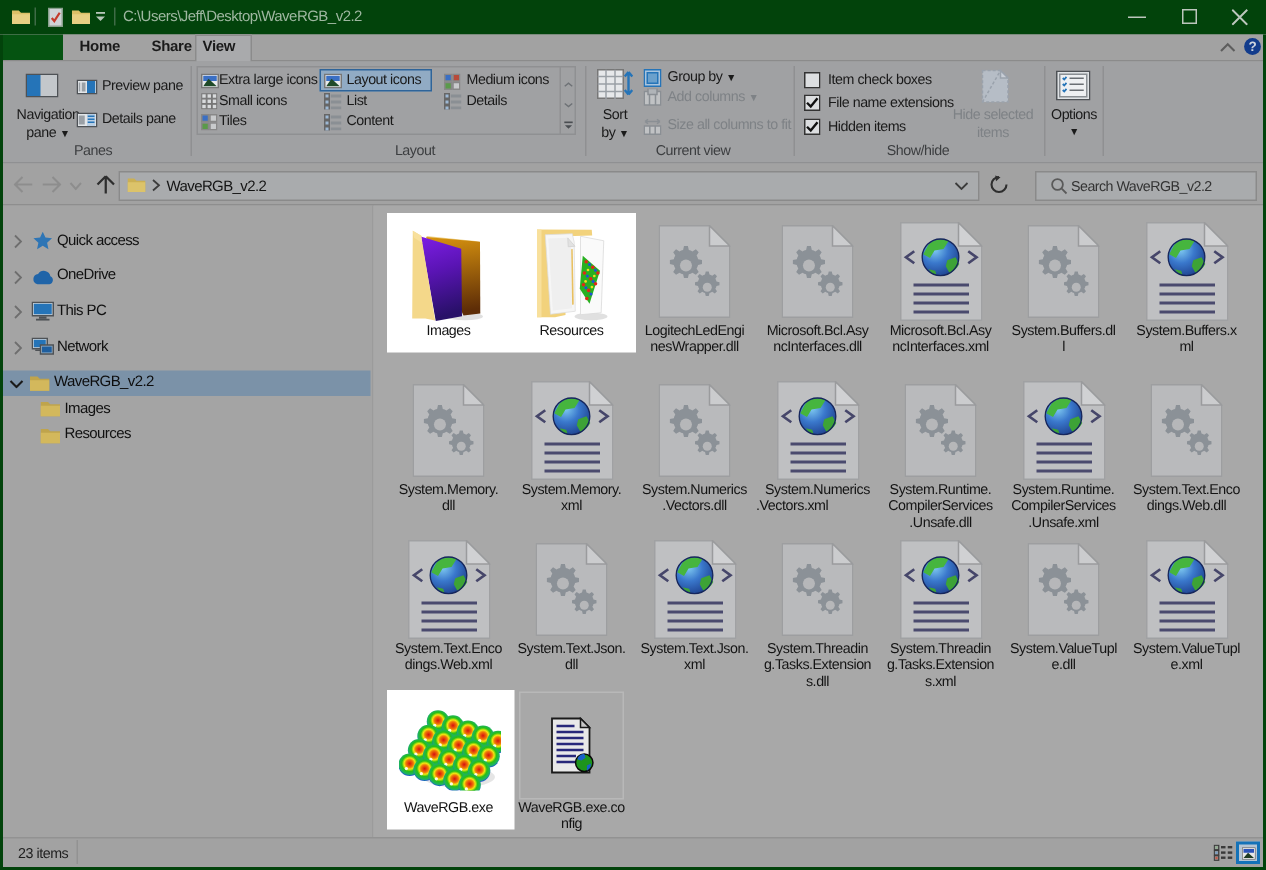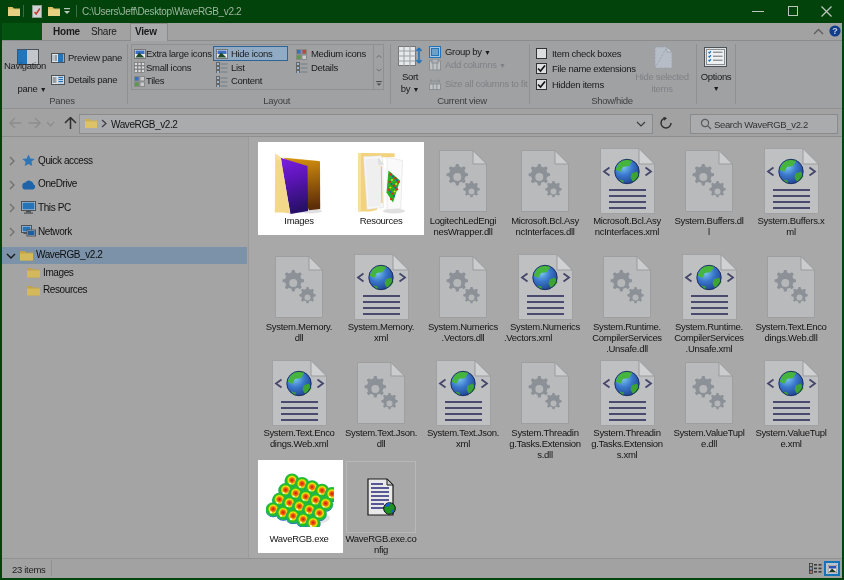--- a/index.html
+++ b/index.html
@@ -29,41 +29,41 @@
 <div class="t" style="left:82px;top:6px;font-size:10px;letter-spacing:-0.35px;color:#9fb7a1;">C:\Users\Jeff\Desktop\WaveRGB_v2.2</div>
 <div class="abs" style="left:752px;top:11px;width:12px;height:1px;background:#bcc6bd;"></div>
 <div class="abs" style="left:788px;top:6px;width:10px;height:10px;border:1px solid #bcc6bd;"></div>
 <svg class="abs" style="left:821px;top:6px" width="11" height="11" viewBox="0 0 11 11">
 <path d="M0.5 0.5 L10.5 10.5 M10.5 0.5 L0.5 10.5" stroke="#bcc6bd" stroke-width="1.3"></path>
 </svg>
 <div class="abs" style="left:0;top:23px;width:844px;height:17px;background:#a2a2a2;border-bottom:1px solid #8b8b8b;height:18px;"></div>
 <div class="abs" style="left:2px;top:23px;width:40px;height:17px;background:#055311;"></div>
 <div class="t" style="left:17px;top:26px;font-size:10px;font-weight:bold;letter-spacing:-0.2px;color:#0d1f0d;margin-top:28px;">File</div>
 <div class="t" style="left:53px;top:26px;font-size:10px;font-weight:bold;letter-spacing:-0.2px;color:#1a1a1a;">Home</div>
-<div class="t" style="left:91px;top:26px;font-size:10px;font-weight:normal;letter-spacing:-0.2px;color:#1a1a1a;">Share</div>
+<div class="t" style="left:101px;top:26px;font-size:10px;font-weight:bold;letter-spacing:-0.2px;color:#1a1a1a;">Share</div>
 <div class="abs" style="left:130px;top:23px;width:38px;height:18px;background:#a9aaac;border:1px solid #8b8b8b;border-bottom:none;"></div>
 <div class="t" style="left:135px;top:26px;font-size:10px;font-weight:bold;letter-spacing:-0.2px;color:#1a1a1a;">View</div>
 <svg class="abs" style="left:813px;top:28px" width="11" height="7" viewBox="0 0 11 7">
 <path d="M1 6 L5.5 1.5 L10 6" stroke="#5d5d5d" stroke-width="1.4" fill="none"></path>
 </svg>
 <svg class="abs" style="left:829px;top:25px" width="12" height="12" viewBox="0 0 12 12">
 <circle cx="6" cy="6" r="5.6" fill="#123c8c"></circle>
 <text x="6" y="9" font-size="9" font-weight="bold" fill="#cdd4de" text-anchor="middle" font-family="Liberation Sans">?</text>
 </svg>
 <div class="abs" style="left:2px;top:41px;width:840px;height:68px;background:#a0a1a3;border-bottom:1px solid #8f9092;"></div>
 <div class="abs" style="left:127px;top:44px;width:1px;height:60px;background:#8f9092;"></div>
 <div class="abs" style="left:390px;top:44px;width:1px;height:60px;background:#8f9092;"></div>
 <div class="abs" style="left:529px;top:44px;width:1px;height:60px;background:#8f9092;"></div>
 <div class="abs" style="left:696px;top:44px;width:1px;height:60px;background:#8f9092;"></div>
 <div class="abs" style="left:735px;top:44px;width:1px;height:60px;background:#8f9092;"></div>
 <svg class="abs" style="left:17px;top:49px" width="22" height="16" viewBox="0 0 22 16">
 <rect x="0.5" y="0.5" width="21" height="15" fill="#c3c7cb" stroke="#4e5256"></rect>
 <rect x="1" y="1" width="9" height="14" fill="#2574b8"></rect>
 </svg>
-<div class="t" style="left:4px;top:60px;width:56px;text-align:left;font-size:9.5px;color:#1a1a1a;">Navigation</div>
+<div class="t" style="left:4px;top:71px;width:56px;text-align:center;font-size:9.5px;color:#1a1a1a;">Navigation</div>
 <div class="t" style="left:4px;top:83px;width:56px;text-align:center;font-size:9.5px;color:#1a1a1a;">pane <span style="font-size:7px;">▼</span></div>
 <svg class="abs" style="left:51px;top:53px" width="14" height="10" viewBox="0 0 14 10">
 <rect x="0.5" y="0.5" width="13" height="9" fill="#e3e6e9" stroke="#4e5256"></rect>
     <rect x="7" y="1" width="5.5" height="8" fill="#2574b8"></rect>
     <rect x="1.5" y="2" width="1" height="6" fill="#9aa0a6"></rect>
     <rect x="3.5" y="2" width="2.5" height="6" fill="#9aa0a6"></rect>
   </svg>
 <div class="t" style="left:68px;top:52px;font-size:9.5px;color:#1a1a1a;">Preview pane</div>
 <svg class="abs" style="left:51px;top:75px" width="14" height="10" viewBox="0 0 14 10">
 <rect x="0.5" y="0.5" width="13" height="9" fill="#e3e6e9" stroke="#4e5256"></rect>
@@ -103,21 +103,21 @@
 <rect x="6" y="0.5" width="4.5" height="4.5" fill="#c8cacc" stroke="#888"></rect>
 <rect x="0.5" y="6" width="4.5" height="4.5" fill="#5a9a4a" stroke="#888"></rect>
 <rect x="6" y="6" width="4.5" height="4.5" fill="#c8cacc" stroke="#888"></rect>
 </svg>
 <div class="t" style="left:146px;top:75px;font-size:9.5px;color:#1a1a1a;">Tiles</div>
 <svg class="abs" style="left:216px;top:49px" width="12" height="10" viewBox="0 0 12 10">
 <rect x="0.5" y="0.5" width="11" height="9" fill="#e8eaec" stroke="#777"></rect>
 <rect x="1.5" y="1.5" width="9" height="3.5" fill="#3a6fc4"></rect>
 <path d="M1.5 8.5 L5 3.5 L10.5 8.5 Z" fill="#1e4a28"></path>
 </svg>
-<div class="t" style="left:231px;top:48px;font-size:9.5px;color:#1a1a1a;">Hide icons</div>
+<div class="t" style="left:231px;top:48px;font-size:9.5px;color:#1a1a1a;">Layout icons</div>
 <svg class="abs" style="left:216px;top:62px" width="12" height="11" viewBox="0 0 12 11">
 <rect x="0.5" y="0.5" width="3" height="3" fill="#9db8d4" stroke="#666"></rect>
     <rect x="4.5" y="1" width="7" height="2" fill="#8a8f94"></rect>
 <rect x="0.5" y="4.5" width="3" height="3" fill="#9db8d4" stroke="#666"></rect>
     <rect x="4.5" y="5" width="7" height="2" fill="#8a8f94"></rect>
 <rect x="0.5" y="8.5" width="3" height="3" fill="#9db8d4" stroke="#666"></rect>
     <rect x="4.5" y="9" width="7" height="2" fill="#8a8f94"></rect>
 </svg>
 <div class="t" style="left:231px;top:62px;font-size:9.5px;color:#1a1a1a;">List</div>
 <svg class="abs" style="left:216px;top:76px" width="12" height="11" viewBox="0 0 12 11">

